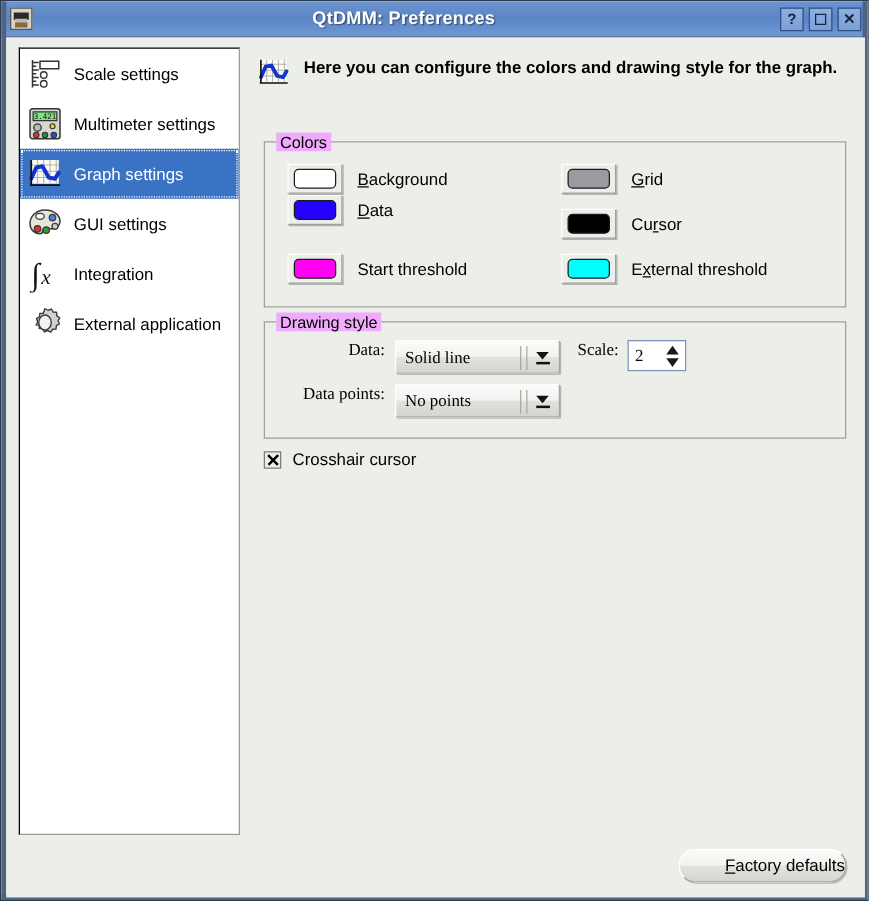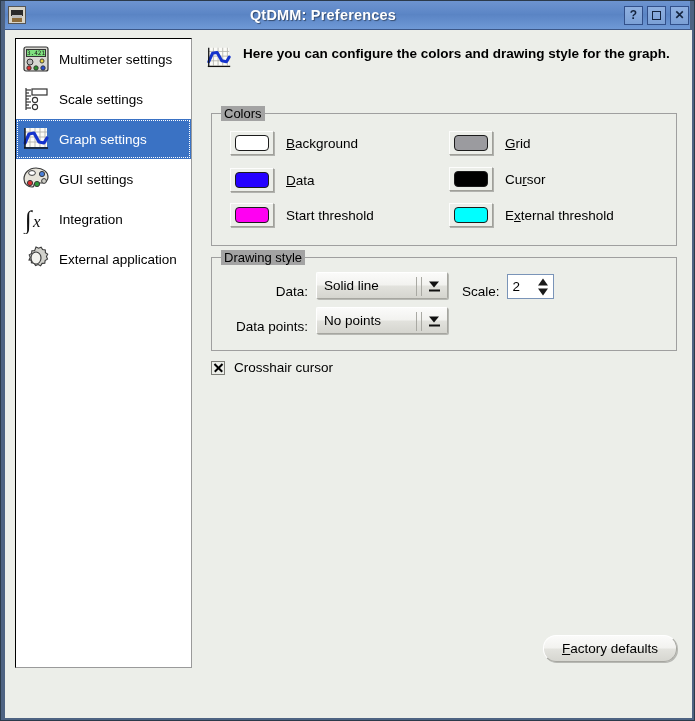--- a/index.html
+++ b/index.html
@@ -176,21 +176,21 @@
   
   .group {
     position: absolute;
     box-sizing: border-box;
     border: 1px solid #9f9f9f;
   }
   .group > .gtitle {
     position: absolute;
     top: -8px;
     left: 9px;
-    background: #a3a3a3;
+    background: #f0abfc;
     padding: 0 3px;
     font-size: 13px;
     color: #000;
   }
   #colors-group { left: 12px; top: 75px; width: 466px; height: 133px; }
   #drawing-group { left: 12px; top: 219px; width: 466px; height: 94px; }
 
   .color-row {
     position: absolute;
     display: flex;
@@ -217,21 +217,22 @@
     border-radius: 4px;
     box-sizing: border-box;
   }
   .swatch-label { margin-left: 12px; font-size: 13.5px; white-space: nowrap; }
   .u { text-decoration: underline; }
 
   
   .ds-row {
     position: absolute;
     display: flex;
-    align-items: flex-end;
+    align-items: flex-start;
+    font-family: Liberation Serif, serif;
   }
   .ds-label { font-size: 13.5px; text-align: right; }
   .combo {
     width: 132px; height: 27px;
     box-sizing: border-box;
     background: linear-gradient(to bottom, #fbfbfa 0%, #f2f2ef 48%, #e2e2dd 52%, #d5d5cf 100%);
     border: 1px solid #a6a6a0;
     border-top-color: #ffffff;
     border-left-color: #ffffff;
     box-shadow: 1px 1px 0 rgba(130,130,125,.5);
@@ -329,23 +330,24 @@
   .btn {
     box-sizing: border-box;
     background: linear-gradient(to bottom, #fbfbfa 0%, #f2f2ef 48%, #e3e3de 52%, #d6d6d0 100%);
     border: 1px solid #a6a6a0;
     border-top-color: #ffffff;
     border-left-color: #ffffff;
     box-shadow: 1px 1px 0 rgba(130,130,125,.5);
     border-radius: 13px;
     display: flex;
     align-items: center;
-    justify-content: center;
+    justify-content: flex-end;
     font-size: 13.5px;
     color: #000;
+    margin-top: 44px;
   }
   #factory-defaults-button {
     position: absolute;
     left: 344px; top: 597px;
     width: 134px; height: 27px;
   }
 
   
   .bottombar {
     position: absolute;
@@ -392,36 +394,20 @@
       <div class="tbtn">✕</div>
     </div>
   </div>
 
   <div class="win-border"></div>
 
   <div class="client">
 
     <div class="sidebar">
 
-
-      <div class="side-item">
-        <span class="side-ico">
-          <svg width="30" height="30" viewBox="0 0 30 30">
-            <rect x="3" y="3" width="24" height="24" rx="2" fill="#d8d8d2" stroke="#333" stroke-width="1.2"></rect>
-            <rect x="5.5" y="5.5" width="19" height="7" fill="#7fe07f" stroke="#333" stroke-width="1"></rect>
-            <text x="15" y="11.4" font-size="6" font-family="monospace" text-anchor="middle" fill="#1a1a1a">3.421</text>
-            <circle cx="9" cy="18" r="3" fill="#bbb" stroke="#333" stroke-width="1"></circle>
-            <circle cx="8" cy="24" r="2.2" fill="#e03030" stroke="#333" stroke-width=".9"></circle>
-            <circle cx="15" cy="24" r="2.2" fill="#2a8f2a" stroke="#333" stroke-width=".9"></circle>
-            <circle cx="22" cy="24" r="2.2" fill="#2a4fd0" stroke="#333" stroke-width=".9"></circle>
-            <circle cx="21" cy="17" r="2" fill="#e8d23a" stroke="#333" stroke-width=".9"></circle>
-          </svg>
-        </span>
-        <span class="side-label">Multimeter settings</span>
-      </div>
 
       <div class="side-item">
         <span class="side-ico">
           <svg width="30" height="30" viewBox="0 0 30 30">
             <rect x="11" y="5" width="15" height="6" fill="#fff" stroke="#333" stroke-width="1.2"></rect>
             <line x1="5" y1="4" x2="5" y2="26" stroke="#333" stroke-width="1.2"></line>
             <g stroke="#333" stroke-width="1.2">
               <line x1="5" y1="6" x2="10" y2="6"></line>
                 <line x1="5" y1="9" x2="8" y2="9"></line>
               <line x1="5" y1="12" x2="10" y2="12"></line>
@@ -430,20 +416,36 @@
                 <line x1="5" y1="21" x2="8" y2="21"></line>
               <line x1="5" y1="24" x2="10" y2="24"></line>
             </g>
             <circle cx="14" cy="16" r="2.6" fill="#fff" stroke="#333" stroke-width="1.1"></circle>
             <circle cx="14" cy="23" r="2.6" fill="#fff" stroke="#333" stroke-width="1.1"></circle>
           </svg>
         </span>
         <span class="side-label">Scale settings</span>
       </div>
 
+      <div class="side-item">
+        <span class="side-ico">
+          <svg width="30" height="30" viewBox="0 0 30 30">
+            <rect x="3" y="3" width="24" height="24" rx="2" fill="#d8d8d2" stroke="#333" stroke-width="1.2"></rect>
+            <rect x="5.5" y="5.5" width="19" height="7" fill="#7fe07f" stroke="#333" stroke-width="1"></rect>
+            <text x="15" y="11.4" font-size="6" font-family="monospace" text-anchor="middle" fill="#1a1a1a">3.421</text>
+            <circle cx="9" cy="18" r="3" fill="#bbb" stroke="#333" stroke-width="1"></circle>
+            <circle cx="8" cy="24" r="2.2" fill="#e03030" stroke="#333" stroke-width=".9"></circle>
+            <circle cx="15" cy="24" r="2.2" fill="#2a8f2a" stroke="#333" stroke-width=".9"></circle>
+            <circle cx="22" cy="24" r="2.2" fill="#2a4fd0" stroke="#333" stroke-width=".9"></circle>
+            <circle cx="21" cy="17" r="2" fill="#e8d23a" stroke="#333" stroke-width=".9"></circle>
+          </svg>
+        </span>
+        <span class="side-label">Multimeter settings</span>
+      </div>
+
       <div class="side-item selected">
         <span class="side-ico">
           <svg width="30" height="30" viewBox="0 0 30 30">
             <rect x="4" y="4" width="22" height="19" fill="#fbfbf7"></rect>
             <g stroke="#b3b3ad" stroke-width=".9">
               <line x1="9" y1="4" x2="9" y2="23"></line>
                 <line x1="14" y1="4" x2="14" y2="23"></line>
               <line x1="19" y1="4" x2="19" y2="23"></line>
                 <line x1="24" y1="4" x2="24" y2="23"></line>
               <line x1="4" y1="8" x2="26" y2="8"></line>
@@ -521,21 +523,21 @@
       <div class="group" id="colors-group">
         <span class="gtitle">Colors</span>
 
         <div class="color-row" style="left:18px; top:17px;">
           <span class="swatch-btn">
             <span class="swatch" style="background:#ffffff"></span>
           </span>
           <span class="swatch-label"><span class="u">B</span>ackground</span>
         </div>
 
-        <div class="color-row" style="left:18px; top:54px;text-align:right;">
+        <div class="color-row" style="left:18px; top:42px;text-align:right;">
           <span class="swatch-btn">
             <span class="swatch" style="background:#2400ff"></span>
           </span>
           <span class="swatch-label"><span class="u">D</span>ata</span>
         </div>
 
         <div class="color-row" style="left:18px; top:89px;">
           <span class="swatch-btn">
             <span class="swatch" style="background:#ff00f2"></span>
           </span>

